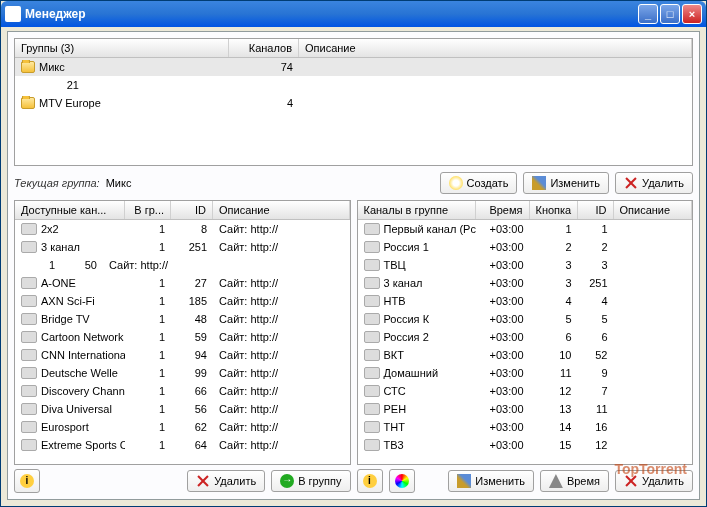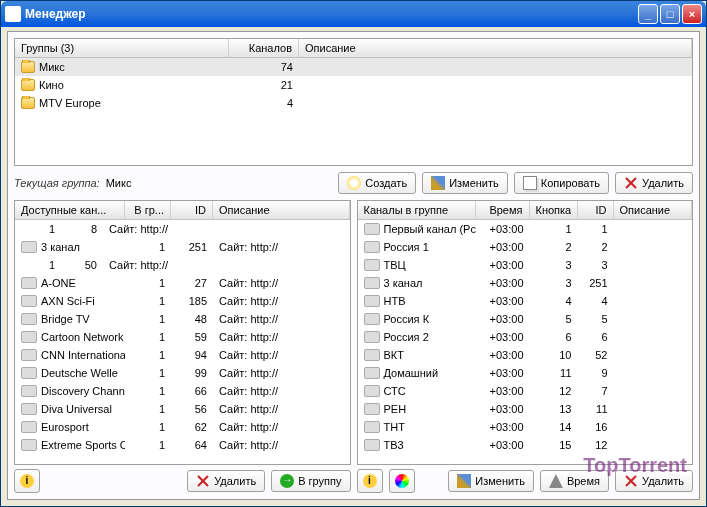--- a/index.html
+++ b/index.html
@@ -44,21 +44,21 @@
 .icon-info { background: #ffcf3f; border-radius: 50%; color: #000; font-weight: bold; text-align: center; line-height: 14px; font-size: 10px; }
 .icon-time { background: #888; clip-path: polygon(50% 0, 100% 100%, 0 100%); }
 .lower { display: flex; gap: 6px; flex: 1; min-height: 0; }
 .pane { display: flex; flex-direction: column; gap: 4px; flex: 1; min-width: 0; }
 .pane .grid { flex: 1; display: flex; flex-direction: column; }
 .pane .grid-body { flex: 1; overflow-y: scroll; }
 .footer-row { display: flex; gap: 6px; align-items: center; }
 .footer-row .spacer { flex: 1; }
 .sq-btn { width: 26px; height: 24px; border: 1px solid #a0a0a0; border-radius: 3px; background: linear-gradient(to bottom, #fff, #eee); display: inline-flex; align-items: center; justify-content: center; cursor: pointer; }
 .right-align { text-align: right; justify-content: flex-end; }
-.watermark { position: absolute; right: 20px; bottom: 30px; color: #701a75; font-size: 20px; font-weight: bold; opacity: 0.6; pointer-events: none; }
+.watermark { position: absolute; right: 20px; bottom: 30px; color: #c2410c; font-size: 14px; font-weight: bold; opacity: 0.6; pointer-events: none; }
 </style>
 </head>
 <body>
 
 <div class="window">
   <div class="titlebar">
     <span class="app-icon"></span>
     <span class="title">Менеджер</span>
     <div class="title-buttons">
       <div class="title-btn min-btn">_</div>
@@ -80,24 +80,20 @@
         <div class="grid-body" id="groups-body">
             <div class="row selected">
               <div class="cell" style="width:214px">
                 <span class="folder-icon"></span>
                 <span>Микс</span>
               </div>
               <div class="cell right-align" style="width:70px">74</div>
               <div class="cell" style="flex:1"></div>
             </div>
             <div class="row">
-              <div class="cell" style="width:214px">
-                <span class="folder-icon"></span>
-                <span>Кино</span>
-              </div>
               <div class="cell right-align" style="width:70px">21</div>
               <div class="cell" style="flex:1"></div>
             </div>
             <div class="row">
               <div class="cell" style="width:214px">
                 <span class="folder-icon"></span>
                 <span>MTV Europe</span>
               </div>
               <div class="cell right-align" style="width:70px">4</div>
               <div class="cell" style="flex:1"></div>
@@ -126,41 +122,41 @@
         <div style="flex:1"></div>
         <button class="btn">
             <span class="icon-sm icon-create"></span>
             <span>Создать</span>
           </button>
         <button class="btn">
             <span class="icon-sm icon-edit"></span>
             <span>Изменить</span>
           </button>
         <button class="btn">
-            <span class="icon-sm icon-copy"></span>
-            <span>Копировать</span>
-          </button>
-        <button class="btn">
             <span class="icon-sm icon-delete"></span>
             <span>Удалить</span>
           </button>
       </div>
 
       <div class="lower">
 
         <div class="pane">
           <div class="grid">
             <div class="grid-header">
               <div class="col" style="width:110px">Доступные кан...</div>
               <div class="col right-align" style="width:46px">В гр...</div>
               <div class="col right-align" style="width:42px">ID</div>
               <div class="col" style="flex:1">Описание</div>
             </div>
             <div class="grid-body" id="avail-body">
                 <div class="row">
+                  <div class="cell" style="width:110px">
+                    <span class="ch-icon"></span>
+                    <span>2x2</span>
+                  </div>
                   <div class="cell right-align" style="width:46px">1</div>
                   <div class="cell right-align" style="width:42px">8</div>
                   <div class="cell" style="flex:1">Сайт: http://</div>
                 </div>
                 <div class="row">
                   <div class="cell" style="width:110px">
                     <span class="ch-icon"></span>
                     <span>3 канал</span>
                   </div>
                   <div class="cell right-align" style="width:46px">1</div>

